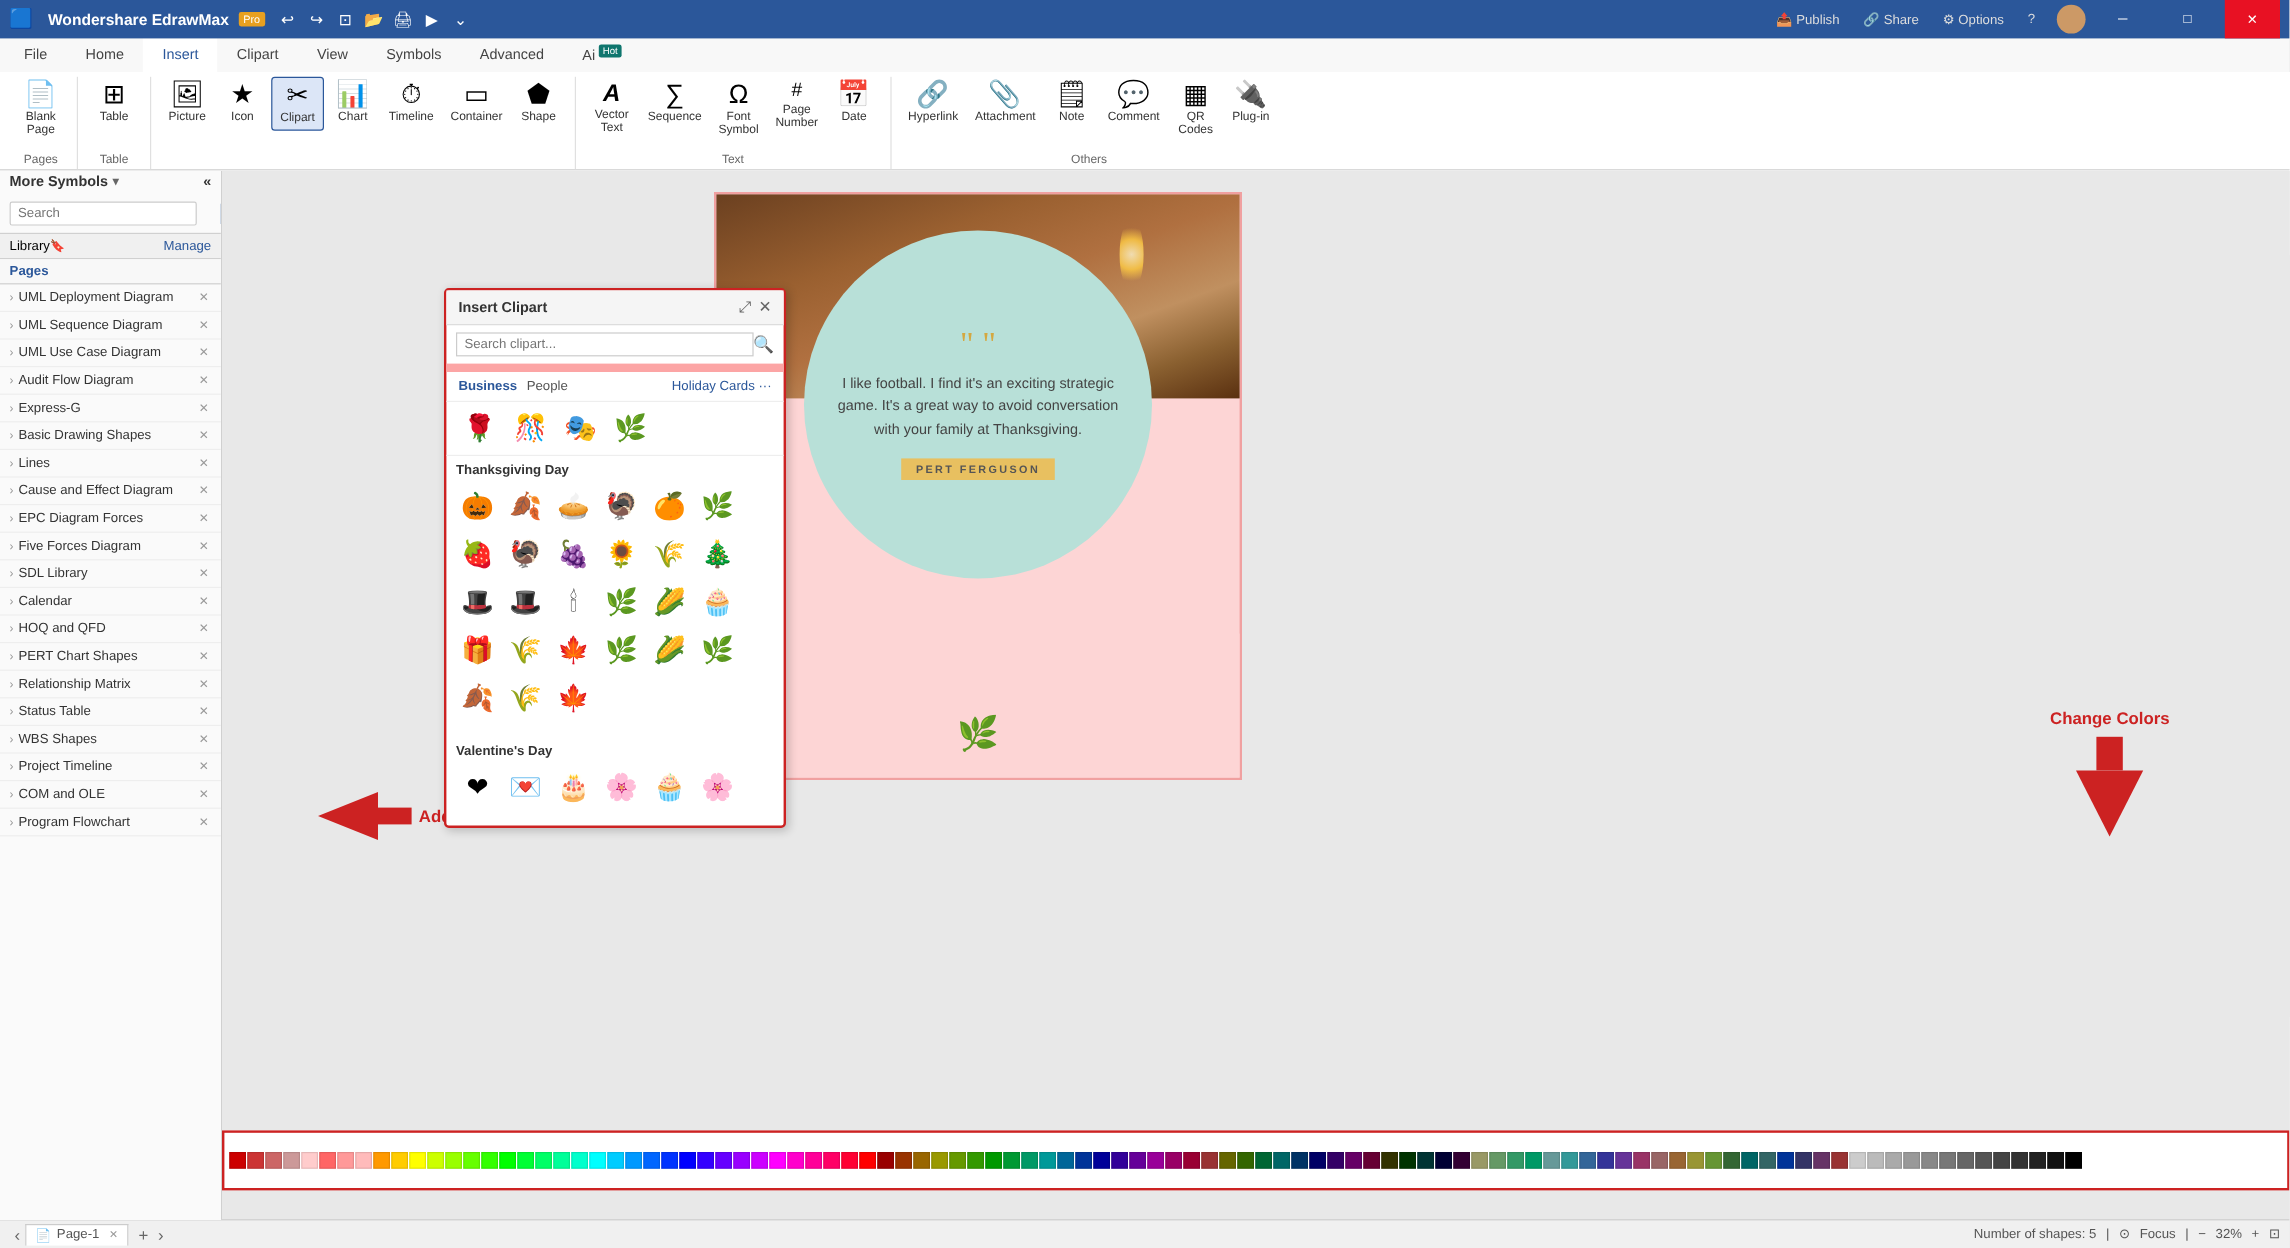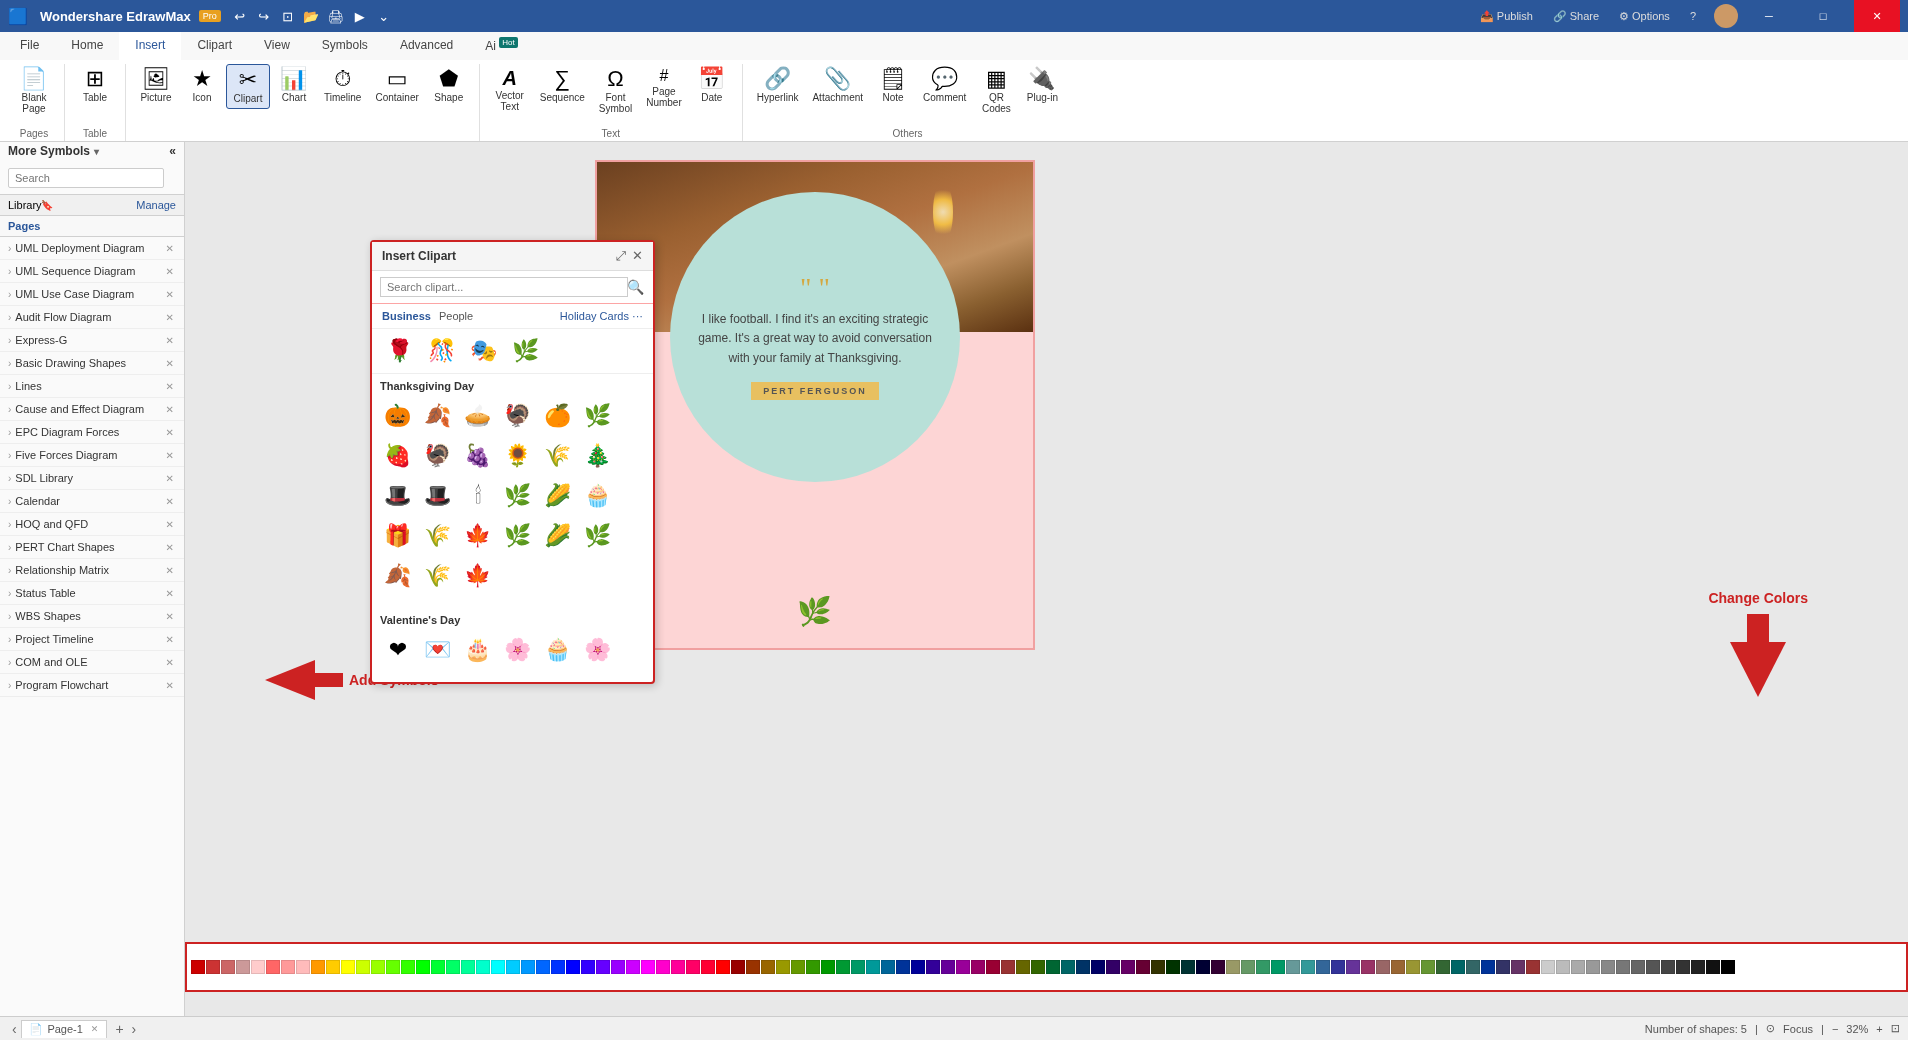--- a/index.html
+++ b/index.html
@@ -56,21 +56,21 @@
 
     
     .card-container { position: absolute; left: 410px; top: 20px; width: 440px; height: 490px; }
     .card { width: 100%; height: 100%; background: #fdd5d5; position: relative; border: 2px solid #f0a0a0; }
 
     
     .clipart-panel { position: absolute; left: 185px; top: 100px; width: 285px; background: white; border: 2px solid #cc2222; border-radius: 4px; z-index: 100; box-shadow: 2px 2px 8px rgba(0,0,0,0.2); }
     .clipart-panel-header { display: flex; align-items: center; justify-content: space-between; padding: 6px 10px; background: #f5f5f5; border-bottom: 1px solid #ddd; }
     .clipart-panel-title { font-size: 12px; font-weight: bold; color: #333; }
     .clipart-panel-actions { display: flex; gap: 6px; }
-    .clipart-search { display: flex; align-items: center; padding: 6px 8px; border-bottom: 1px solid #fca5a5; }
+    .clipart-search { display: flex; align-items: center; padding: 6px 8px; border-bottom: 7px solid #fca5a5; }
     .clipart-search-input { flex: 1; border: 1px solid #ccc; padding: 3px 6px; font-size: 11px; }
     .clipart-search-btn { background: none; border: none; cursor: pointer; font-size: 14px; color: #666; }
     .clipart-categories { display: flex; gap: 8px; padding: 6px 10px; border-bottom: 1px solid #eee; }
     .clipart-cat { font-size: 11px; color: #555; cursor: pointer; }
     .clipart-cat.active { color: #2b579a; font-weight: bold; }
     .clipart-holiday { font-size: 11px; color: #2b579a; cursor: pointer; }
     .clipart-section { padding: 6px 8px; }
     .clipart-section-title { font-size: 11px; font-weight: bold; color: #333; margin-bottom: 6px; }
     .clipart-grid { display: flex; flex-wrap: wrap; gap: 4px; margin-bottom: 8px; }
     .clipart-item { width: 36px; height: 36px; display: flex; align-items: center; justify-content: center; font-size: 22px; cursor: pointer; border-radius: 3px; }

